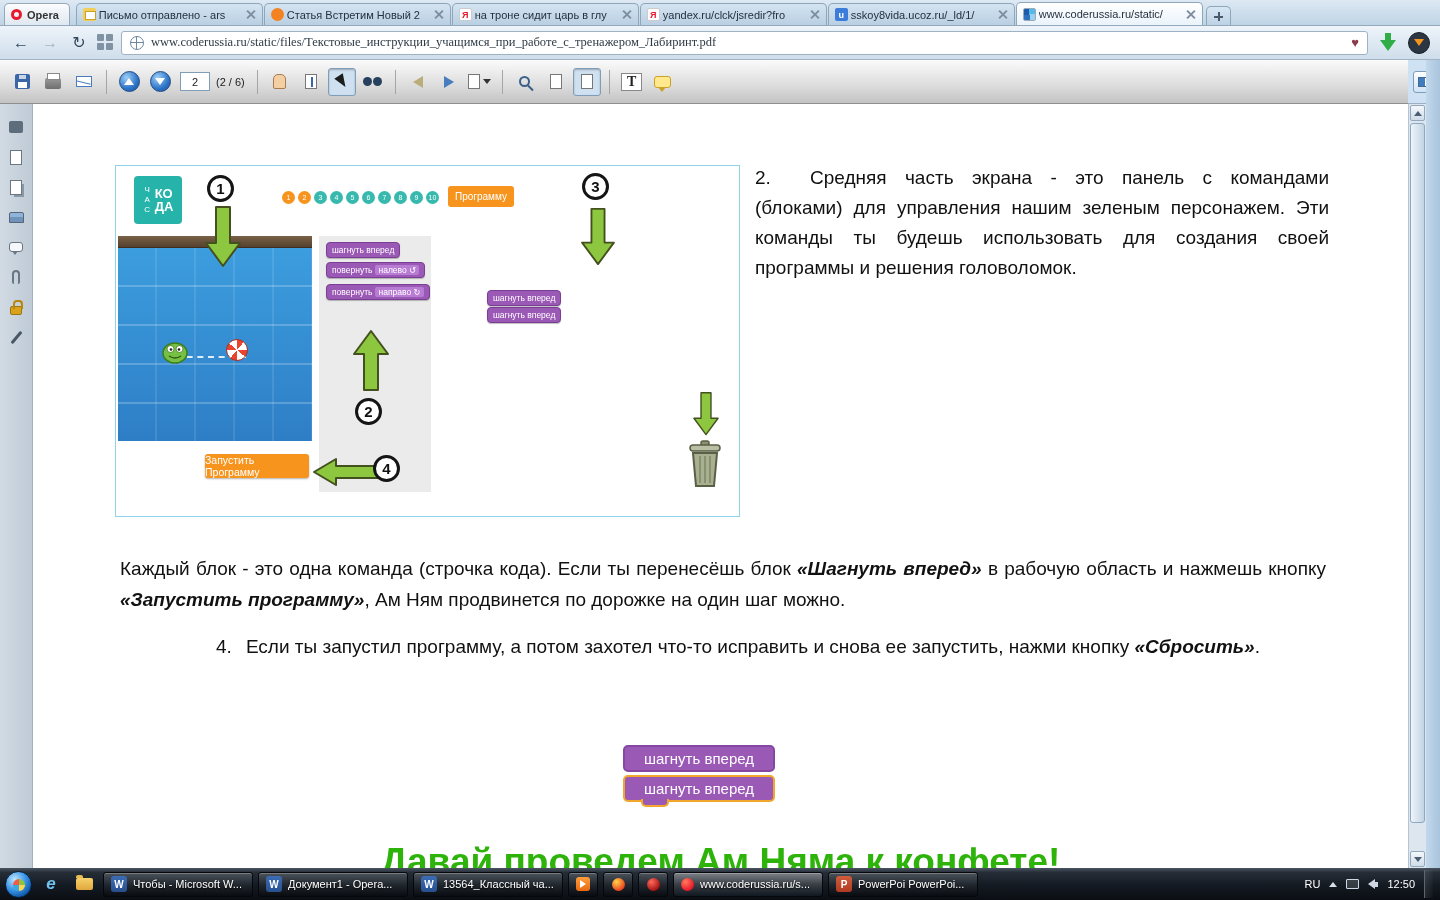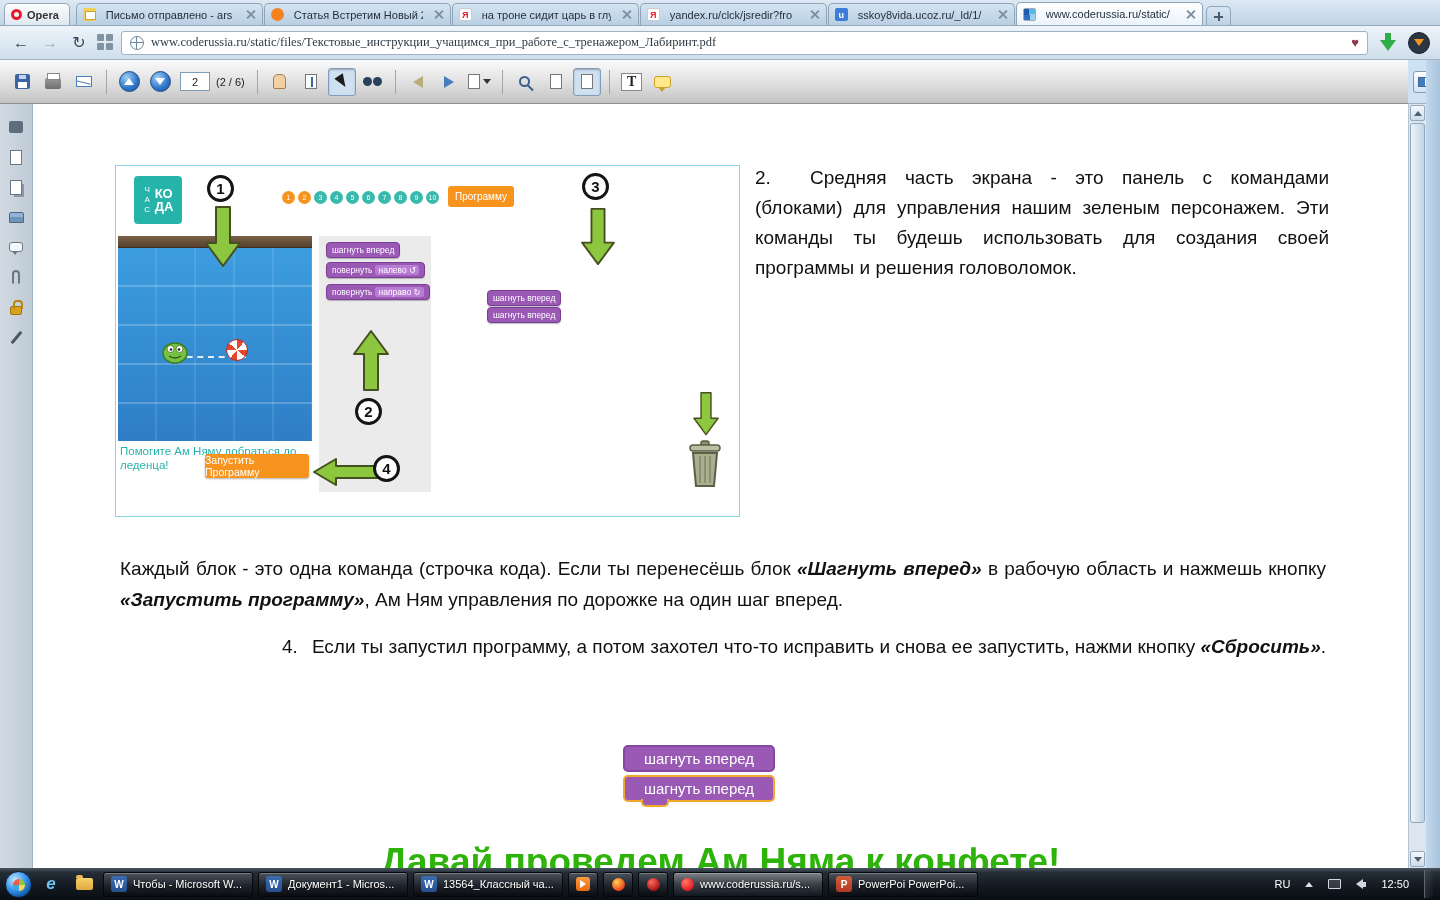--- a/index.html
+++ b/index.html
@@ -9,21 +9,21 @@
   .abs { position:absolute; }
 
   
   .tabbar { position:absolute; left:0; top:0; width:1440px; height:26px;
     background:linear-gradient(#dde9f4,#bed4e5); border-bottom:1px solid #93aabc;
     display:flex; align-items:flex-end; padding-left:4px; }
   .opera-btn { display:flex; align-items:center; gap:5px; height:22px; padding:0 10px 0 6px; margin-right:6px;
     background:linear-gradient(#fbfcfd,#dfe8f0); border:1px solid #96a8ba; border-bottom:none;
     border-radius:5px 5px 0 0; font-size:11px; font-weight:bold; color:#333; }
   .opera-o { width:11px; height:11px; border-radius:50%; border:3px solid #e8192c; }
-  .tab { width:187px; height:22px; display:flex; align-items:center; gap:10px; padding:0 6px; margin-right:1px;
+  .tab { width:187px; height:22px; display:flex; align-items:center; gap:3px; padding:0 6px; margin-right:1px;
     background:linear-gradient(#d4e4f2,#b9cfe2); border:1px solid #8fa5b8; border-bottom:none;
     border-radius:5px 5px 0 0; font-size:11px; color:#25313d; }
   .tab.active { background:linear-gradient(#ffffff,#eaf3fb); height:23px; }
   .tab-title { flex:1; overflow:hidden; white-space:nowrap; }
   .fav { flex:0 0 13px; width:13px; height:13px; border-radius:2px; display:flex; align-items:center; justify-content:center;
     font-size:9px; font-weight:bold; color:#fff; }
   .fav-mail { background:#f3cf5a; position:relative; }
   .fav-mail::after { content:''; position:absolute; left:2px; top:3px; width:9px; height:7px; background:#fff; border:1px solid #c9a227; }
   .fav-article { background:#f58220; border-radius:50%; }
   .fav-yandex { background:#fff; border:1px solid #ccc; color:#e8192c; }
@@ -163,21 +163,21 @@
   .arr1 { left:89px; top:40px; z-index:4; } .arr2 { left:237px; top:163px; z-index:4; }
   .arr3 { left:464px; top:42px; } .arr4 { left:196px; top:291px; z-index:4; }
   .arr-trash { left:577px; top:226px; } .trash { left:571px; top:274px; }
 
   .annotations { left:722px; top:59px; width:574px; font-size:19px; line-height:30px; color:#111; text-align:justify; }
   .apar { margin-bottom:17px; }
   .anum { display:inline-block; width:55px; }
   .bodytext { left:87px; top:449px; width:1206px; font-size:19px; line-height:31px; color:#111; text-align:justify; }
   .bpar { margin-bottom:16px; }
   .bi { font-weight:bold; font-style:italic; }
-  .p4 { padding-left:30px; text-align:right; }
+  .p4 { padding-left:30px; text-align:center; }
   .p4num { margin-right:14px; }
 
   .figure { left:590px; top:641px; }
   .fblock { width:152px; height:27px; background:#9b59b6; border:2px solid #8448a3; border-radius:5px; color:#fff;
     font-size:15px; display:flex; align-items:center; justify-content:center; margin-bottom:3px; position:relative; }
   .fb2 { border-color:#f1a72b; }
   .fb2::after { content:''; position:absolute; left:16px; bottom:-7px; width:24px; height:6px; background:#9b59b6;
     border:2px solid #f1a72b; border-top:none; border-radius:0 0 5px 5px; }
   .footer-wrap { left:0; top:738px; width:1375px; height:26px; overflow:hidden; text-align:center; }
   .footer-title { font-size:37px; font-weight:bold; color:#2db30a; line-height:40px; }
@@ -215,21 +215,21 @@
     font-size:10px; font-weight:bold; color:#fff; flex:0 0 16px; }
   .word { background:linear-gradient(#3b6db5,#274f8e); }
   .ppt { background:linear-gradient(#d05c3b,#b03a22); }
   .operadot { width:13px; height:13px; flex:0 0 13px; border-radius:50%; background:radial-gradient(circle at 35% 30%,#ff7a5c,#e8192c 70%); }
   .tb-small { width:30px; justify-content:center; padding:0; }
   .media { width:14px; height:14px; border-radius:3px; background:linear-gradient(#ff9d3c,#e86a10);
     display:flex; align-items:center; justify-content:center; }
   .media i { width:0; height:0; border-top:4px solid transparent; border-bottom:4px solid transparent; border-left:6px solid #fff; }
   .redball { width:13px; height:13px; border-radius:50%; background:radial-gradient(circle at 35% 30%,#ffd24a,#e83c1e 75%); }
   .darkred { width:13px; height:13px; border-radius:50%; background:radial-gradient(circle at 35% 30%,#ff6a5c,#a01010 75%); }
-  .tray { margin-left:auto; display:flex; align-items:center; gap:15px; color:#fff; font-size:11px; padding-right:2px; }
+  .tray { margin-left:auto; display:flex; align-items:center; gap:9px; color:#fff; font-size:11px; padding-right:2px; }
   .chev-up { width:0; height:0; border-left:4px solid transparent; border-right:4px solid transparent; border-bottom:5px solid #d7dee6; }
   .tray-mon { width:13px; height:10px; border:1px solid #cfd8e2; border-radius:1px; background:rgba(255,255,255,.15); }
   .tray-vol { display:flex; align-items:center; }
   .tray-vol i { width:0; height:0; border-top:5px solid transparent; border-bottom:5px solid transparent; border-right:7px solid #cfd8e2; }
   .tray-vol b { width:3px; height:5px; background:#cfd8e2; }
   .desktop-sliver { width:9px; height:28px; border-left:1px solid #5a6672; background:linear-gradient(90deg,rgba(255,255,255,.10),rgba(255,255,255,.02)); }
 </style>
 </head>
 <body>
 
@@ -428,24 +428,20 @@
         <div class="path-dash"></div>
         <svg class="omnom" width="26" height="24" viewBox="0 0 26 24">
           <ellipse cx="13" cy="13" rx="12" ry="10" fill="#76c043" stroke="#3f7d1e" stroke-width="1.5"></ellipse>
           <circle cx="8.5" cy="9" r="3.5" fill="#fff" stroke="#3f7d1e" stroke-width="0.8"></circle>
           <circle cx="17.5" cy="9" r="3.5" fill="#fff" stroke="#3f7d1e" stroke-width="0.8"></circle>
           <circle cx="9" cy="9.5" r="1.3" fill="#222"></circle>
           <circle cx="17" cy="9.5" r="1.3" fill="#222"></circle>
           <path d="M7,16 Q13,20 19,16" fill="none" stroke="#2e5c14" stroke-width="1.5"></path>
         </svg>
         <div class="candy"></div>
-      </div>
-      <div class="caption abs">
-        <span class="cap-line">Помогите Ам Няму добраться до</span>
-        <span class="cap-line">леденца!</span>
       </div>
       <div class="runbtn abs">Запустить Программу</div>
 
       <div class="palette abs"></div>
       <div class="blk abs pb1">шагнуть вперед</div>
       <div class="blk abs pb2">
         <span>повернуть</span>
         <span class="pill">налево ↺</span>
       </div>
       <div class="blk abs pb3">
@@ -484,21 +480,21 @@
       <div class="co co2 abs">2</div>
       <div class="co co3 abs">3</div>
       <div class="co co4 abs">4</div>
     </div>
 
     <div class="annotations abs">
       <p class="apar"><span class="anum">2.</span><span>Средняя часть экрана - это панель с командами (блоками) для управления нашим зеленым персонажем. Эти команды ты будешь использовать для создания своей программы и решения головоломок.</span></p>
     </div>
 
     <div class="bodytext abs">
-      <p class="bpar"><span>Каждый блок - это одна команда (строчка кода). Если ты перенесёшь блок </span><span class="bi">«Шагнуть вперед»</span><span> в рабочую область и нажмешь кнопку </span><span class="bi">«Запустить программу»</span><span>, Ам Ням управления по дорожке на один шаг вперед.</span></p>
+      <p class="bpar"><span>Каждый блок - это одна команда (строчка кода). Если ты перенесёшь блок </span><span class="bi">«Шагнуть вперед»</span><span> в рабочую область и нажмешь кнопку </span><span class="bi">«Запустить программу»</span><span>, Ам Ням продвинется по дорожке на один шаг можно.</span></p>
       <p class="bpar p4"><span class="p4num">4.</span><span>Если ты запустил программу, а потом захотел что-то исправить и снова ее запустить, нажми кнопку </span><span class="bi">«Сбросить»</span><span>.</span></p>
     </div>
 
     <div class="figure abs">
       <div class="fblock">шагнуть вперед</div>
       <div class="fblock fb2">шагнуть вперед</div>
     </div>
 
     <div class="footer-wrap abs">
       <div class="footer-title">Давай проведем Ам Няма к конфете!</div>
@@ -526,21 +522,21 @@
     <div class="qbtn">
         <div class="folder"></div>
       </div>
 
     <div class="tb-btn wide">
       <span class="appicon word">W</span>
       <span class="tb-label">Чтобы - Microsoft W...</span>
     </div>
     <div class="tb-btn wide">
       <span class="appicon word">W</span>
-      <span class="tb-label">Документ1 - Micros...</span>
+      <span class="tb-label">Документ1 - Opera...</span>
     </div>
     <div class="tb-btn wide">
       <span class="appicon word">W</span>
       <span class="tb-label">13564_Классный ча...</span>
     </div>
     <div class="tb-btn tb-small">
         <div class="media">
           <i></i>
         </div>
       </div>

